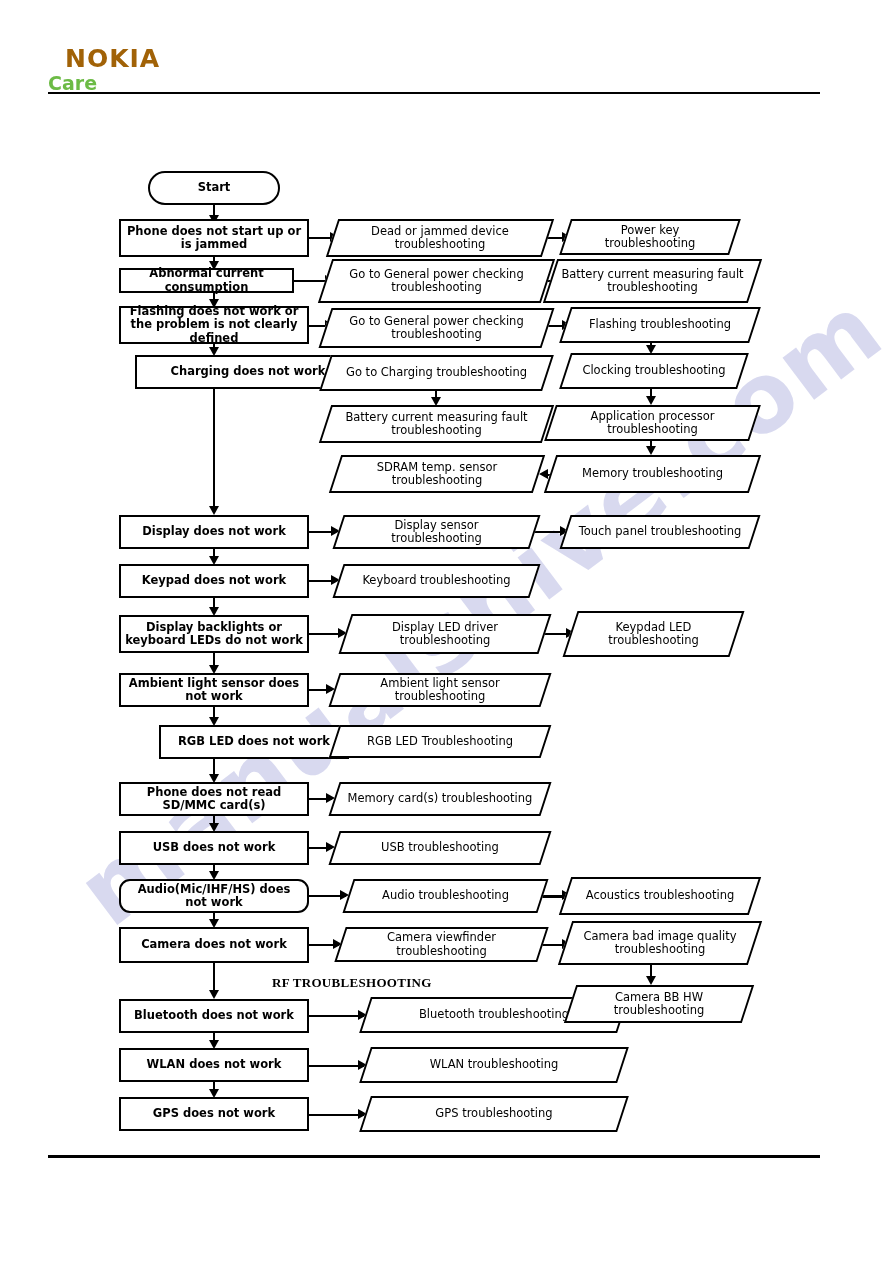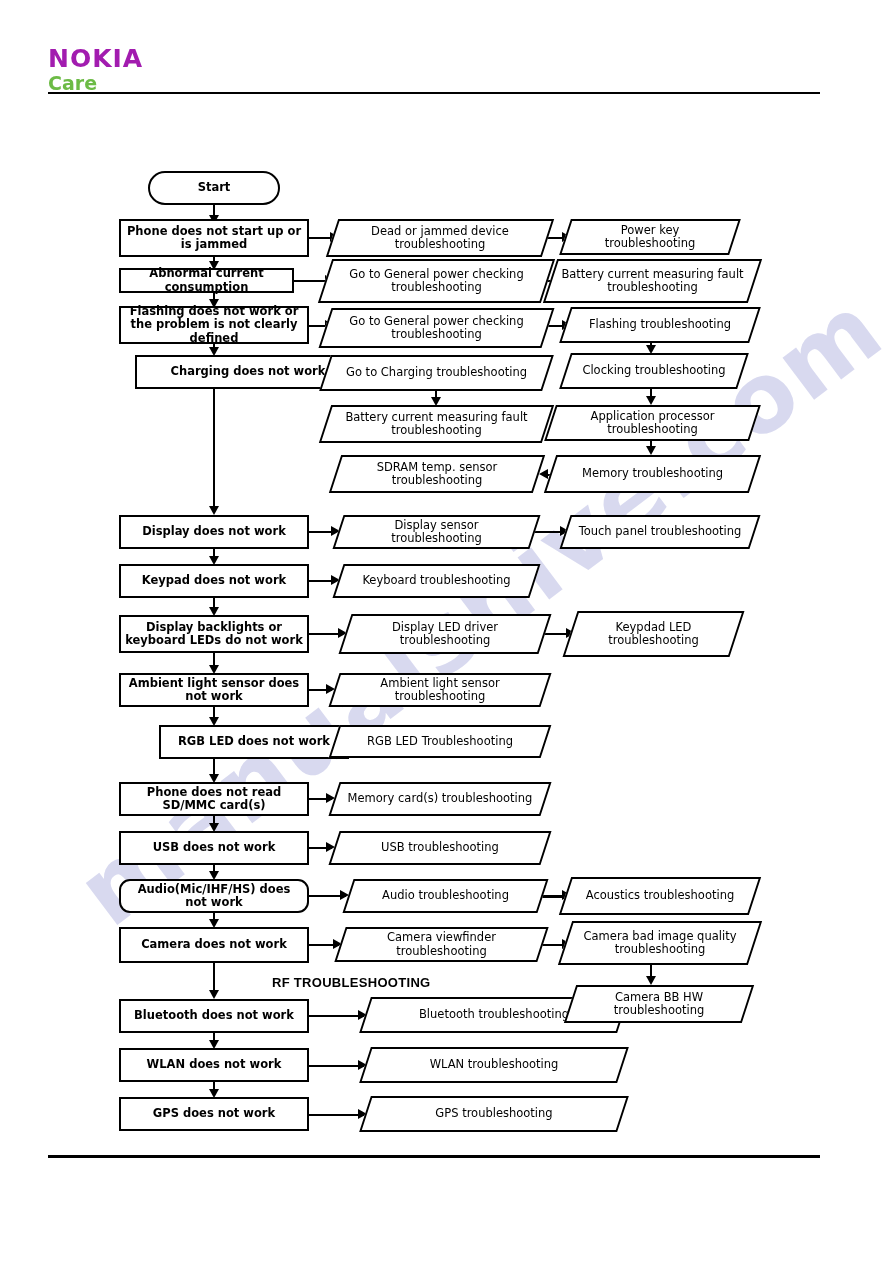--- a/index.html
+++ b/index.html
@@ -13,21 +13,21 @@
     overflow:hidden;
   }
   .page{position:absolute;inset:0;}
 
   
   #header{position:absolute;left:0;top:0;width:893px;height:100px;}
   #logo{position:absolute;left:48px;top:46px;}
   #logo .nokia{
     font-family:"DejaVu Sans", sans-serif;
     font-weight:bold;font-size:25px;letter-spacing:1px;
-    color:#a21caf;line-height:26px;
+    color:#a16207;line-height:26px;margin-left:17px;
   }
   #logo .care{
     font-family:"DejaVu Sans", sans-serif;
     font-weight:bold;font-size:19px;
     color:#6cbb45;line-height:20px;margin-top:1px;
   }
   #header-rule{position:absolute;left:48px;top:92px;width:772px;height:2px;background:#000;}
   #footer-rule{position:absolute;left:48px;top:1155px;width:772px;height:3px;background:#000;}
 
   
@@ -90,21 +90,21 @@
   .ln{position:absolute;background:#000;z-index:3;}
   .ln.h{height:2px;}
   .ln.v{width:2px;}
   .arw{position:absolute;width:0;height:0;z-index:4;}
   .arw.down{border-left:5px solid transparent;border-right:5px solid transparent;border-top:9px solid #000;}
   .arw.right{border-top:5px solid transparent;border-bottom:5px solid transparent;border-left:9px solid #000;}
   .arw.left{border-top:5px solid transparent;border-bottom:5px solid transparent;border-right:9px solid #000;}
 
   #rf-label{
     position:absolute;
-    font-family:Liberation Sans, sans-serif;
+    font-family:Liberation Serif, serif;
     font-weight:bold;font-size:13px;
     letter-spacing:.3px;
     z-index:6;
     background:transparent;
   }
 </style>
 </head>
 <body>
 
 <div class="page">

